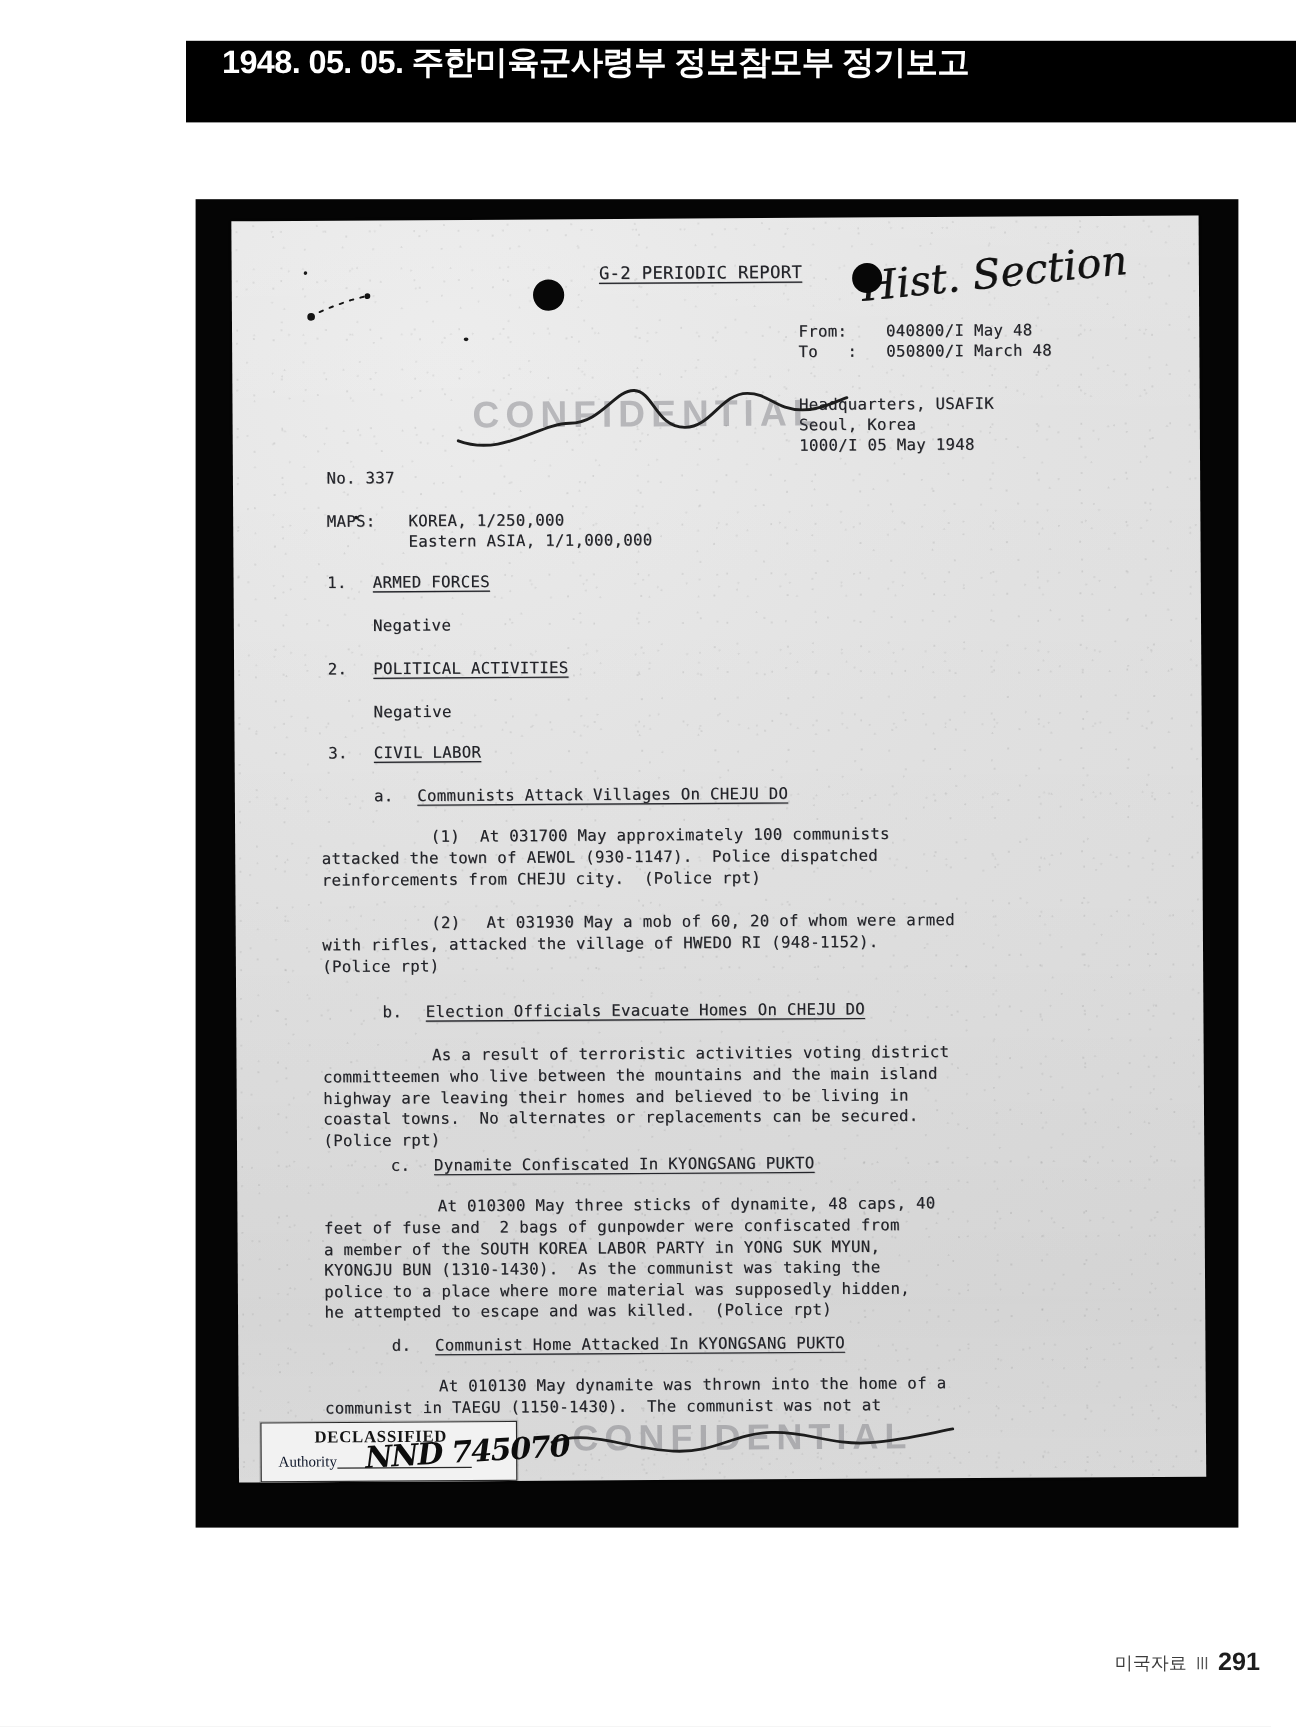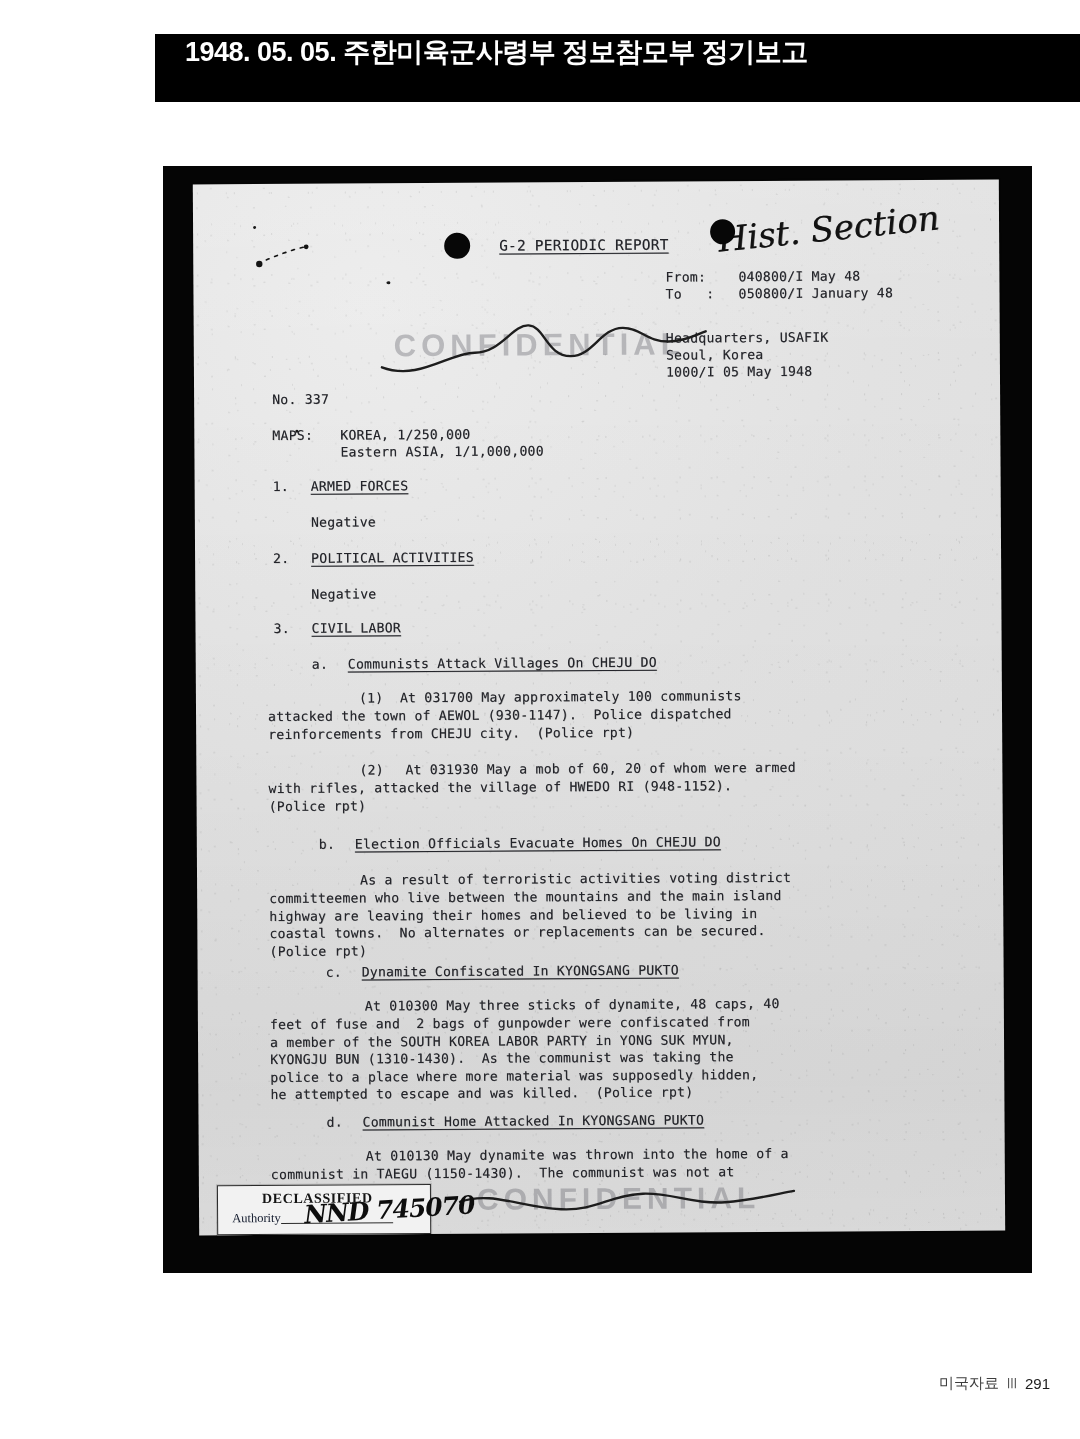--- a/index.html
+++ b/index.html
@@ -211,22 +211,22 @@
     position: absolute;
     right: 30px;
     top: 1374px;
     font-family: "Liberation Sans", sans-serif;
     font-size: 15px;
     color: #3c3c3c;
     white-space: nowrap;
   }
   .page-footer .sep { margin: 0 6px; color: #555; font-size: 14px; }
   .page-footer .pgnum {
-    font-size: 15px;
-    font-weight: normal;
+    font-size: 21px;
+    font-weight: bold;
     color: #1d1d1d;
     vertical-align: -1px;
   }
 </style>
 </head>
 <body>
 
 <div class="title-banner">
   <span class="title-text">1948. 05. 05. 주한미육군사령부 정보참모부 정기보고</span>
 </div>
@@ -252,26 +252,26 @@
       <div class="speck" style="left:193px; top:98px; width:4px; height:3px;"></div>
       <div class="speck" style="left:101px; top:246px; width:3px; height:3px;"></div>
       <svg class="scribble" style="left:60px; top:58px;" width="70" height="28" viewBox="0 0 70 28">
         <path d="M5,22 C16,16 28,12 40,8 L52,5" fill="none" stroke="#141414" stroke-width="1.6" stroke-dasharray="3 6" stroke-linecap="round"></path>
         <circle cx="6" cy="22" r="3.2" fill="#141414"></circle>
         <circle cx="53" cy="5" r="2.4" fill="#141414"></circle>
       </svg>
 
       <span class="handwriting" style="left:524px; top:28px; font-size:34px;">Hist. Section</span>
 
-      <span class="tw u" style="left:306px; top:55px; font-size:14.4px;">G-2 PERIODIC REPORT</span>
+      <span class="tw u" style="left:306px; top:38px; font-size:14.4px;">G-2 PERIODIC REPORT</span>
 
       <span class="tw" style="left:472px; top:87px;">From:</span>
       <span class="tw" style="left:545px; top:87px;">040800/I May 48</span>
       <span class="tw" style="left:472px; top:104px;">To   :</span>
-      <span class="tw" style="left:545px; top:104px;">050800/I January 48</span>
+      <span class="tw" style="left:545px; top:104px;">050800/I March 48</span>
 
       <span class="tw" style="left:472px; top:148px;">Headquarters, USAFIK</span>
       <span class="tw" style="left:472px; top:165px;">Seoul, Korea</span>
       <span class="tw" style="left:472px; top:182px;">1000/I 05 May 1948</span>
 
       <span class="tw" style="left:78px; top:207px;">No. 337</span>
 
       <span class="tw" style="left:78px; top:243px;">MAPS:</span>
       <span class="tw" style="left:146px; top:243px;">KOREA, 1/250,000</span>
       <span class="tw" style="left:146px; top:260px;">Eastern ASIA, 1/1,000,000</span>

